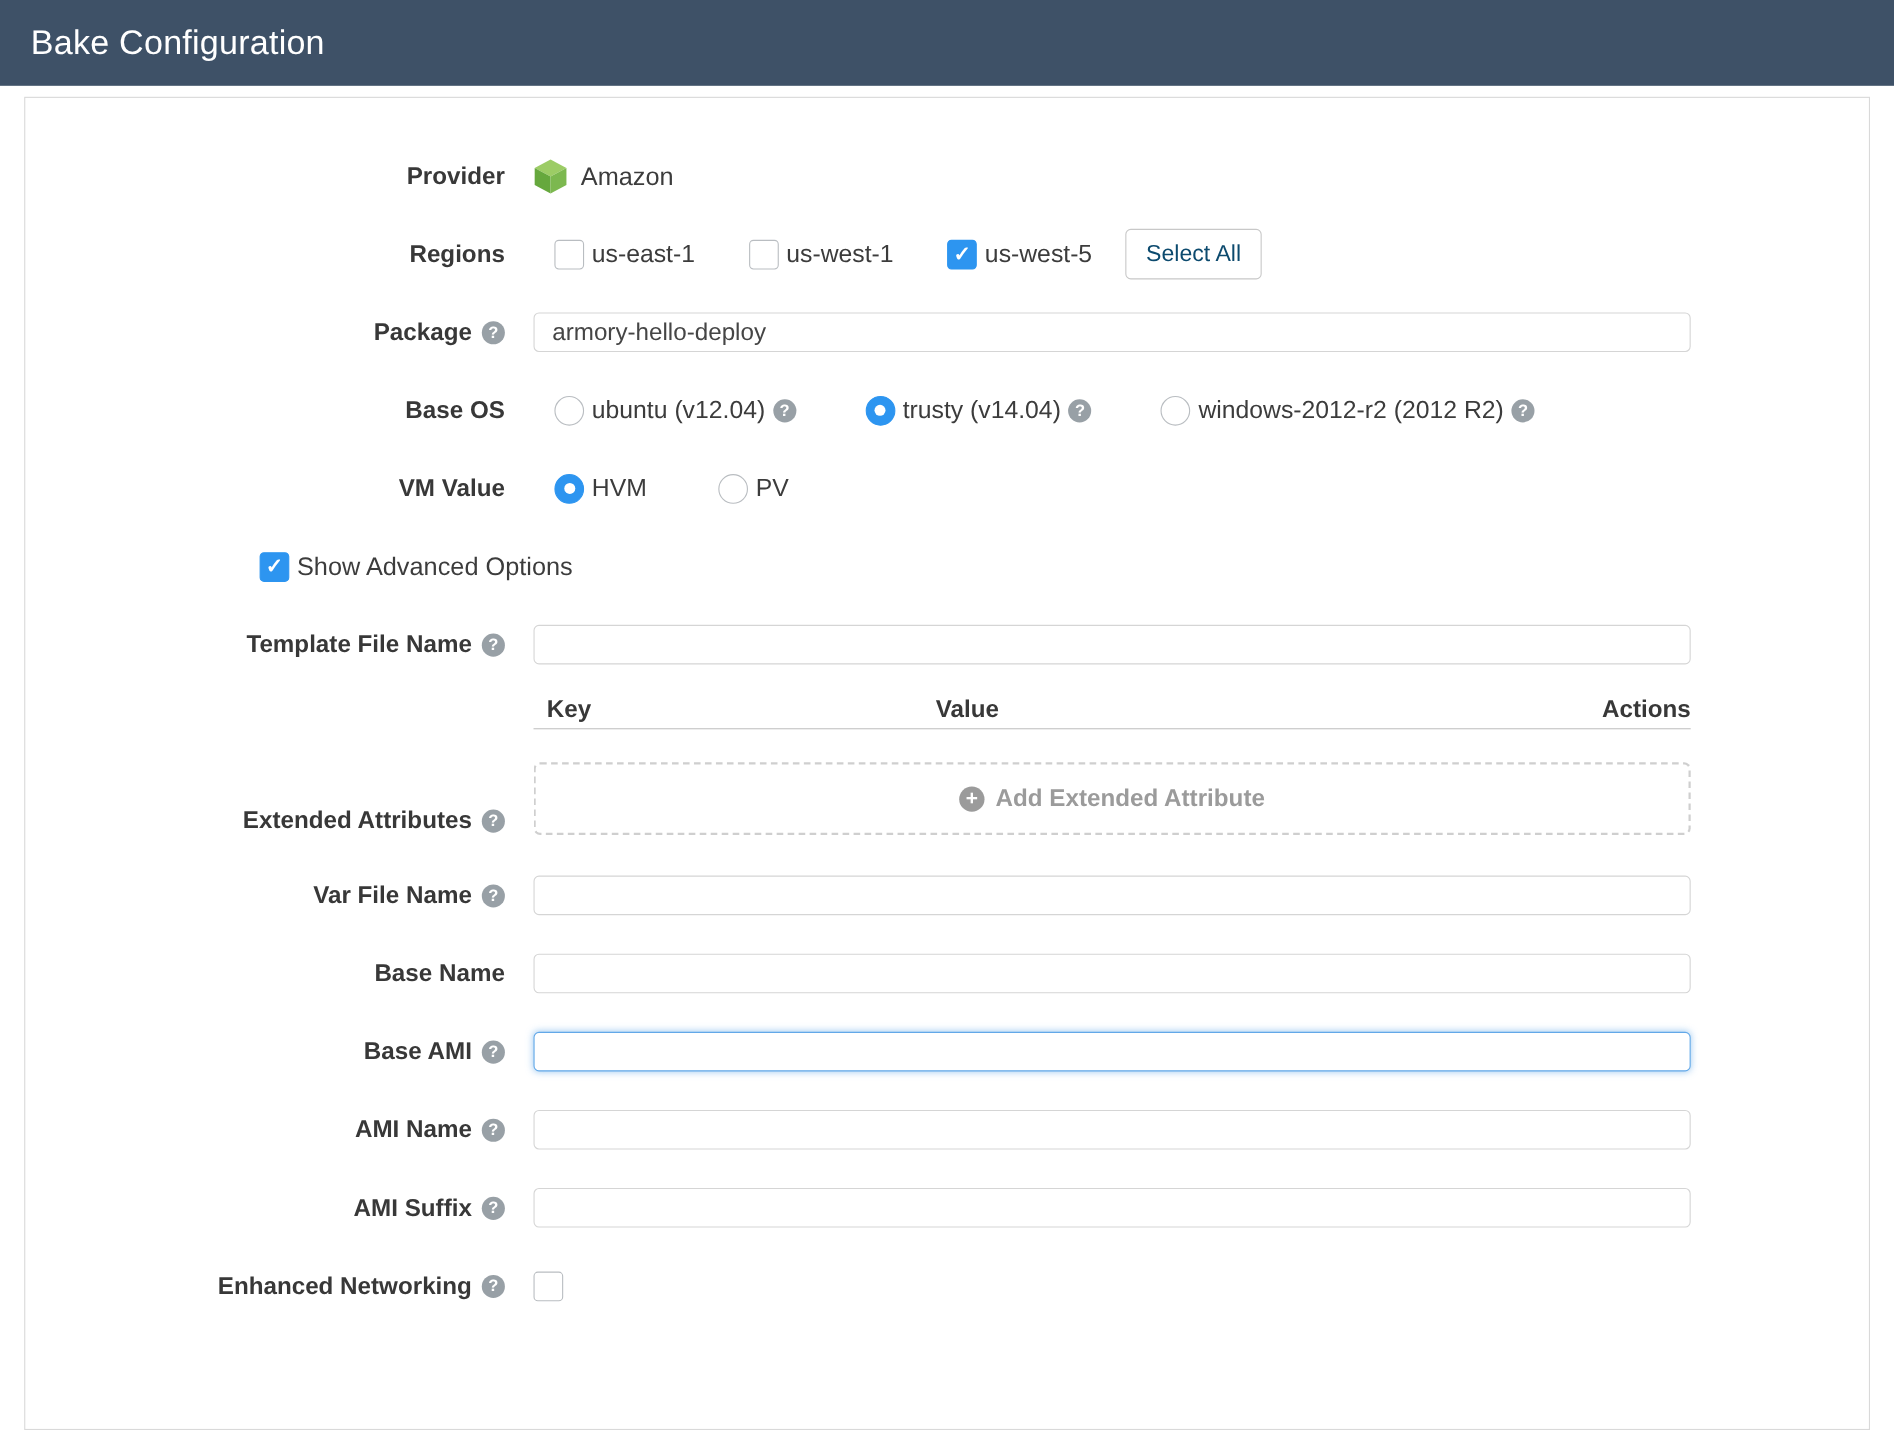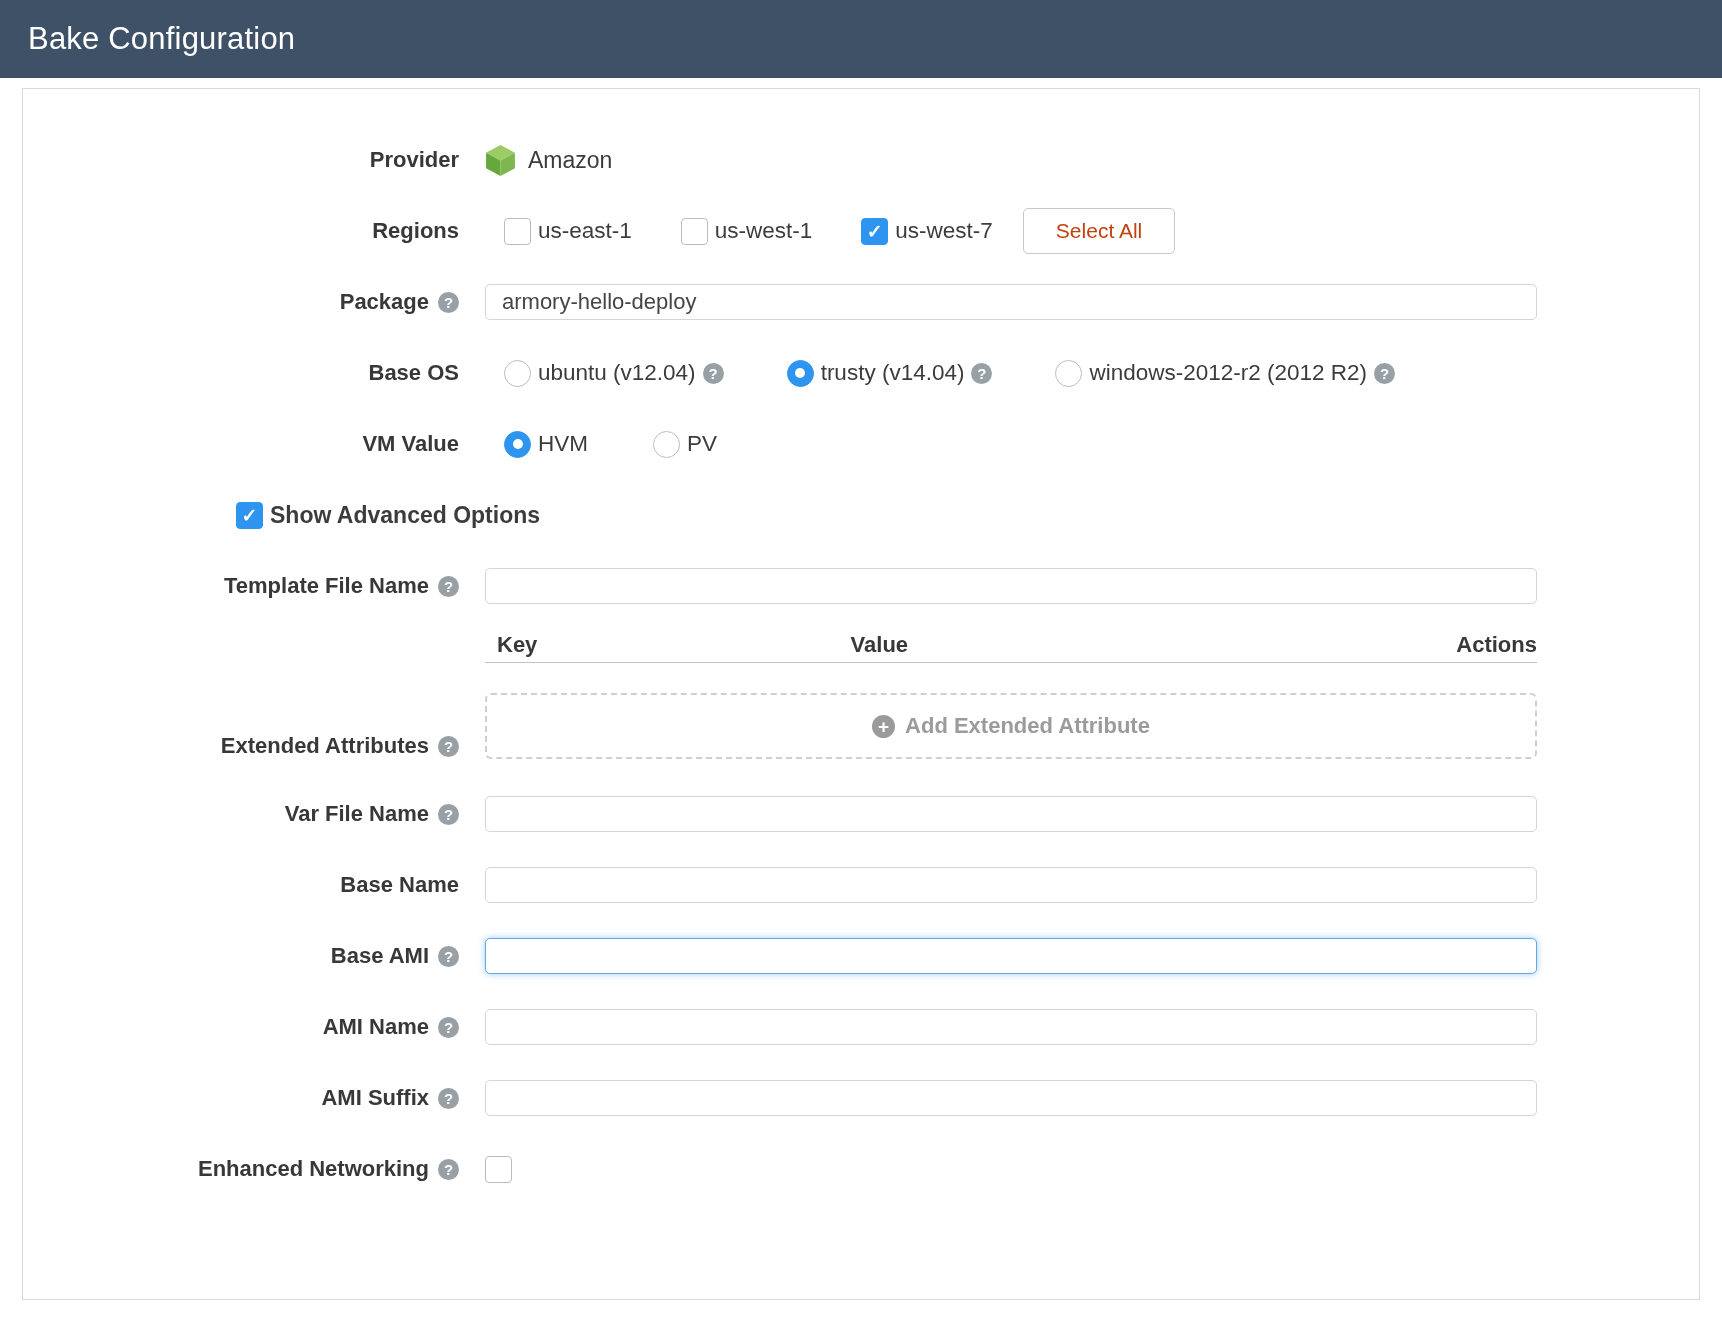--- a/index.html
+++ b/index.html
@@ -48,26 +48,26 @@
   .radio.selected { background: #2d95f0; border-color: #2d95f0; }
   .radio.selected::after { content: ""; position: absolute; width: 10px; height: 10px;
     border-radius: 50%; background: #fff; top: 50%; left: 50%;
     transform: translate(-50%,-50%); }
 
   .regions { gap: 30px; }
   .os-opts { gap: 44px; }
   .vm-opts { gap: 46px; }
   .rebake-ctrl { gap: 17px; font-size: 22.5px; }
 
-  .btn { font-size: 21px; color: #c2410c; background: #fff; border: 1px solid #c8c8c8;
-    border-radius: 5px; padding: 10px 32px; font-family: inherit; cursor: pointer; }
+  .btn { font-size: 21px; color: #0c4a6e; background: #fff; border: 1px solid #c8c8c8;
+    border-radius: 5px; padding: 10px 18px; font-family: inherit; cursor: pointer; }
 
   
   .adv-row { padding-left: 194px; }
-  .adv-row .opt { font-weight: 700; font-size: 23px; }
+  .adv-row .opt { font-weight: 400; font-size: 23px; }
 
   
   .ea-wrap { flex-direction: column; align-items: stretch; }
   .ea-head { display: flex; width: 100%; border-bottom: 1px solid #c2c2c2;
     padding-bottom: 4px; padding-left: 12px; font-weight: 700; font-size: 22px;
     color: #383838; margin-top: 2px; }
   .ea-key { width: 34%; }
   .ea-val { flex: 1; }
   .ea-act { text-align: right; }
   .ea-add { margin-top: 30px; width: 100%; height: 66px; border: 2px dashed #cfcfcf;
@@ -114,21 +114,21 @@
       <label class="opt">
         <span class="cb"></span>
         <span>us-east-1</span>
       </label>
       <label class="opt">
         <span class="cb"></span>
         <span>us-west-1</span>
       </label>
       <label class="opt">
         <span class="cb checked"></span>
-        <span>us-west-7</span>
+        <span>us-west-5</span>
       </label>
       <button class="btn">Select All</button>
     </div>
   </div>
 
   <div class="row">
     <div class="row-label">
       <span class="lbl">Package</span>
       <span class="help">?</span>
     </div>

